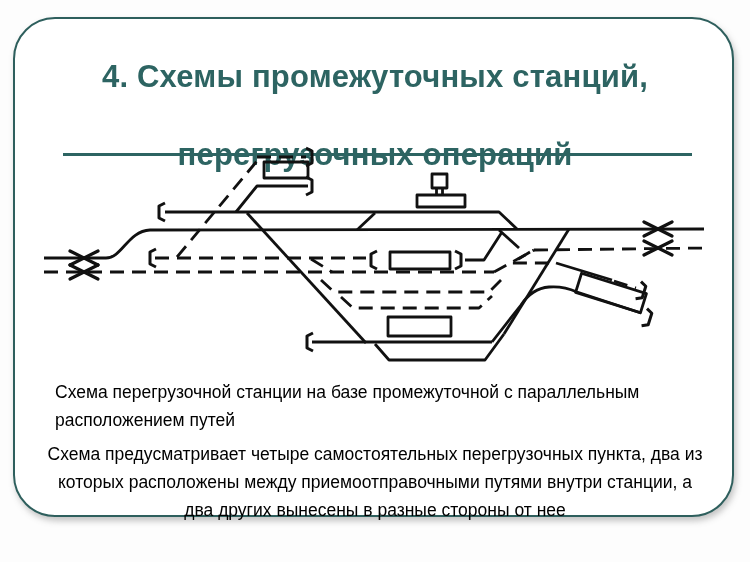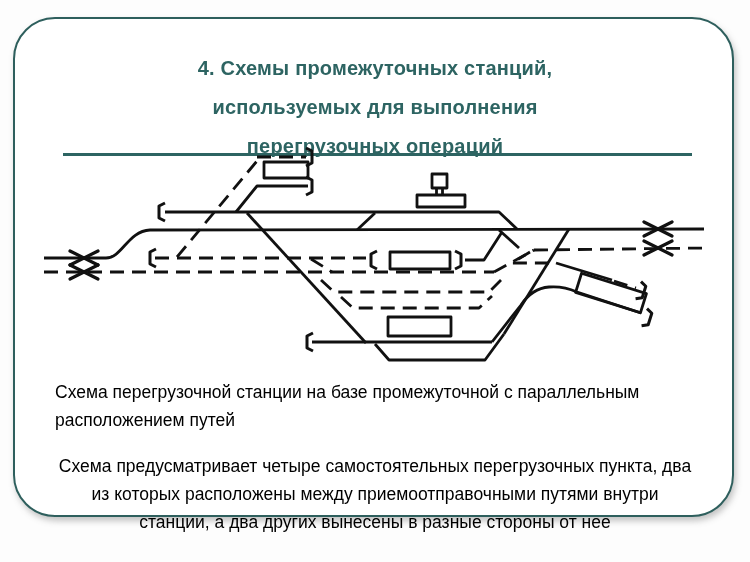--- a/index.html
+++ b/index.html
@@ -17,21 +17,21 @@
     background:#ffffff;
     border:2.5px solid #2e5f5d;
     border-radius:42px;
     box-shadow:2px 4px 6px rgba(90,90,90,.35);
   }
   .title{
     position:absolute;
     top:36px;left:40px;right:40px;
     text-align:center;
     color:#2d6462;
-    font-size:20px;
+    font-size:31px;
     font-weight:700;
     line-height:39px;
     letter-spacing:.2px;
   }
   .title-underline{
     position:absolute;
     top:153px;left:63px;right:58px;
     border-top:3px solid #2d6462;
   }
   .diagram{
@@ -44,36 +44,36 @@
     top:378px;left:55px;right:55px;
     margin:0;
     text-align:left;
     color:#000000;
     font-size:17.5px;
     line-height:28px;
   }
   .caption-secondary{
     position:absolute;
     top:440px;left:45px;right:45px;
-    margin:12px;
+    margin:0;
     text-align:center;
     color:#000000;
     font-size:17.5px;
     line-height:28px;
   }
 </style>
 </head>
 <body>
 
 <div class="slide-root">
   <div class="frame"></div>
 
   <h1 class="title">
     <span>4. Схемы промежуточных станций,</span><br>
-    <span>используемых для выполнения</span><br>
+    <br>
     <span>перегрузочных операций</span>
   </h1>
   <div class="title-underline"></div>
 
   <svg class="diagram" viewBox="0 140 750 240" xmlns="http://www.w3.org/2000/svg">
     <g fill="none" stroke="#111111" stroke-width="2.8" stroke-linejoin="round">
 
       <g>
         <path d="M44,258 L106,258 C122,258 128,231 150,230 L704,229"></path>
       </g>

